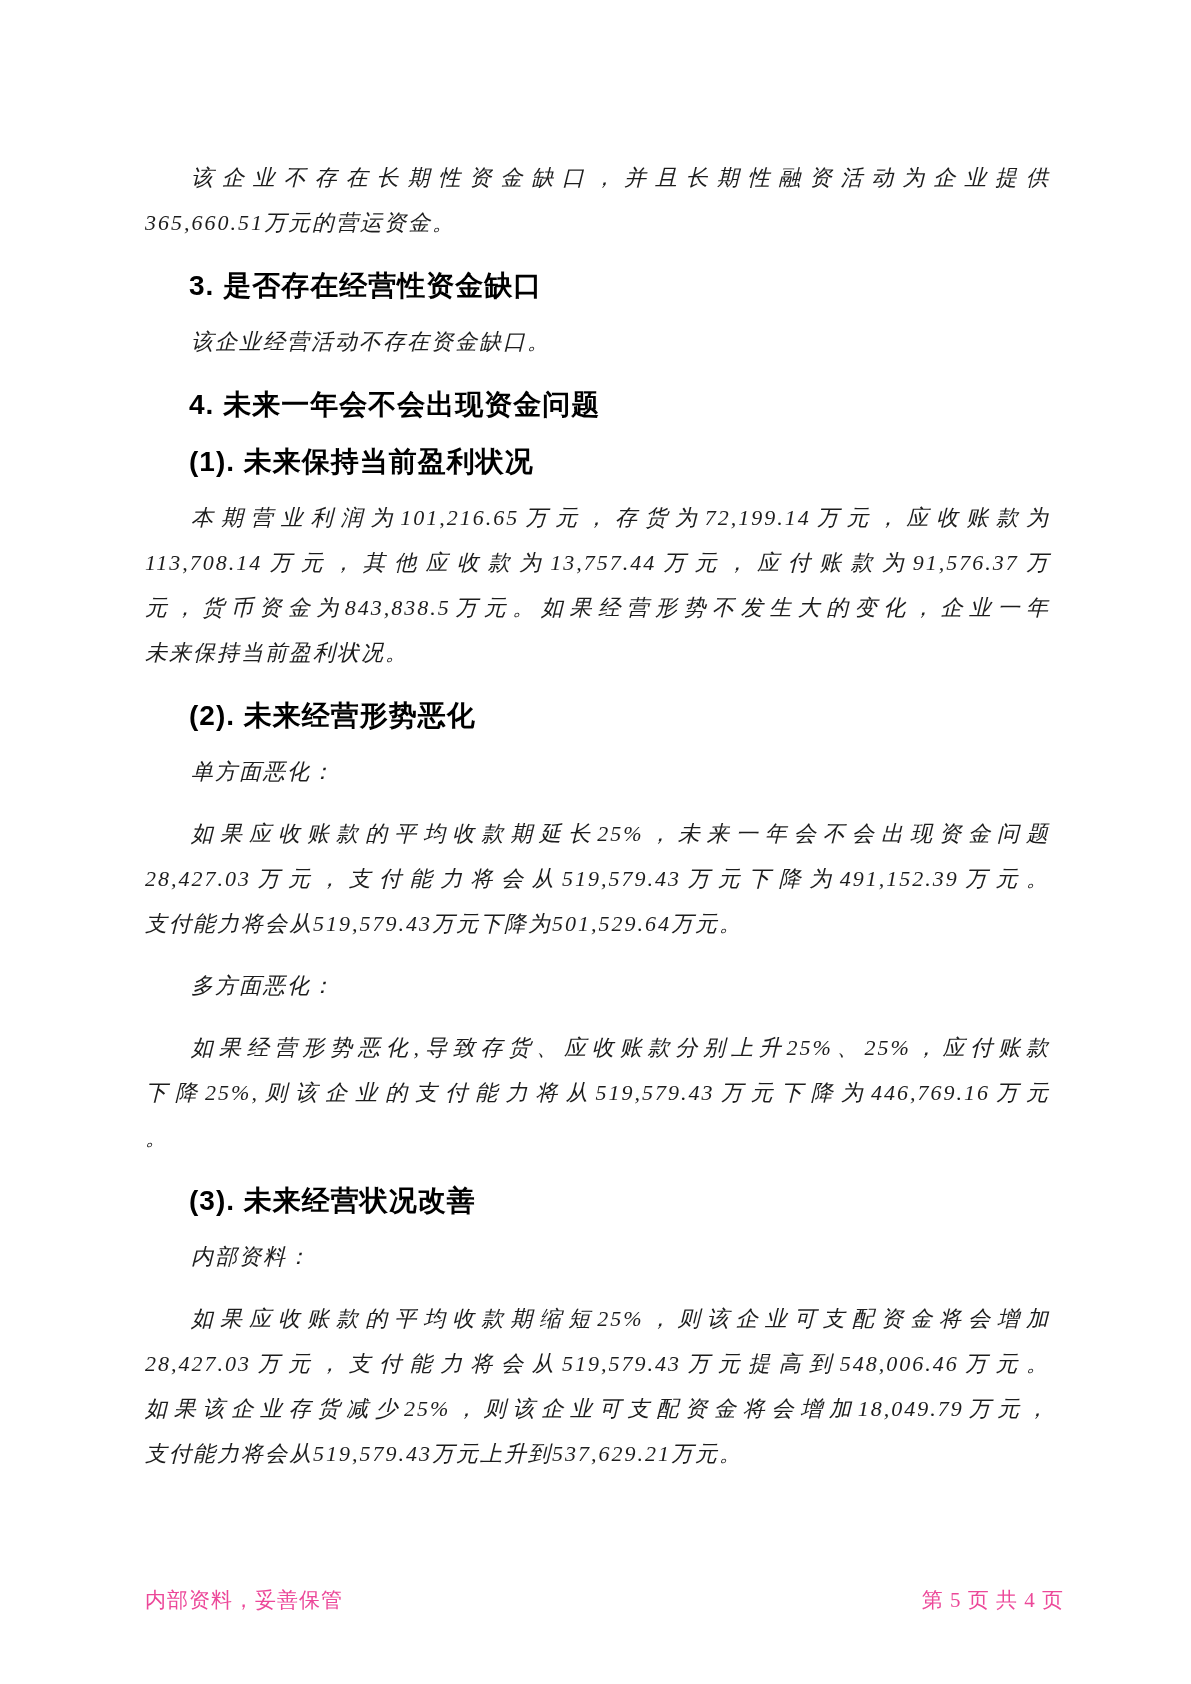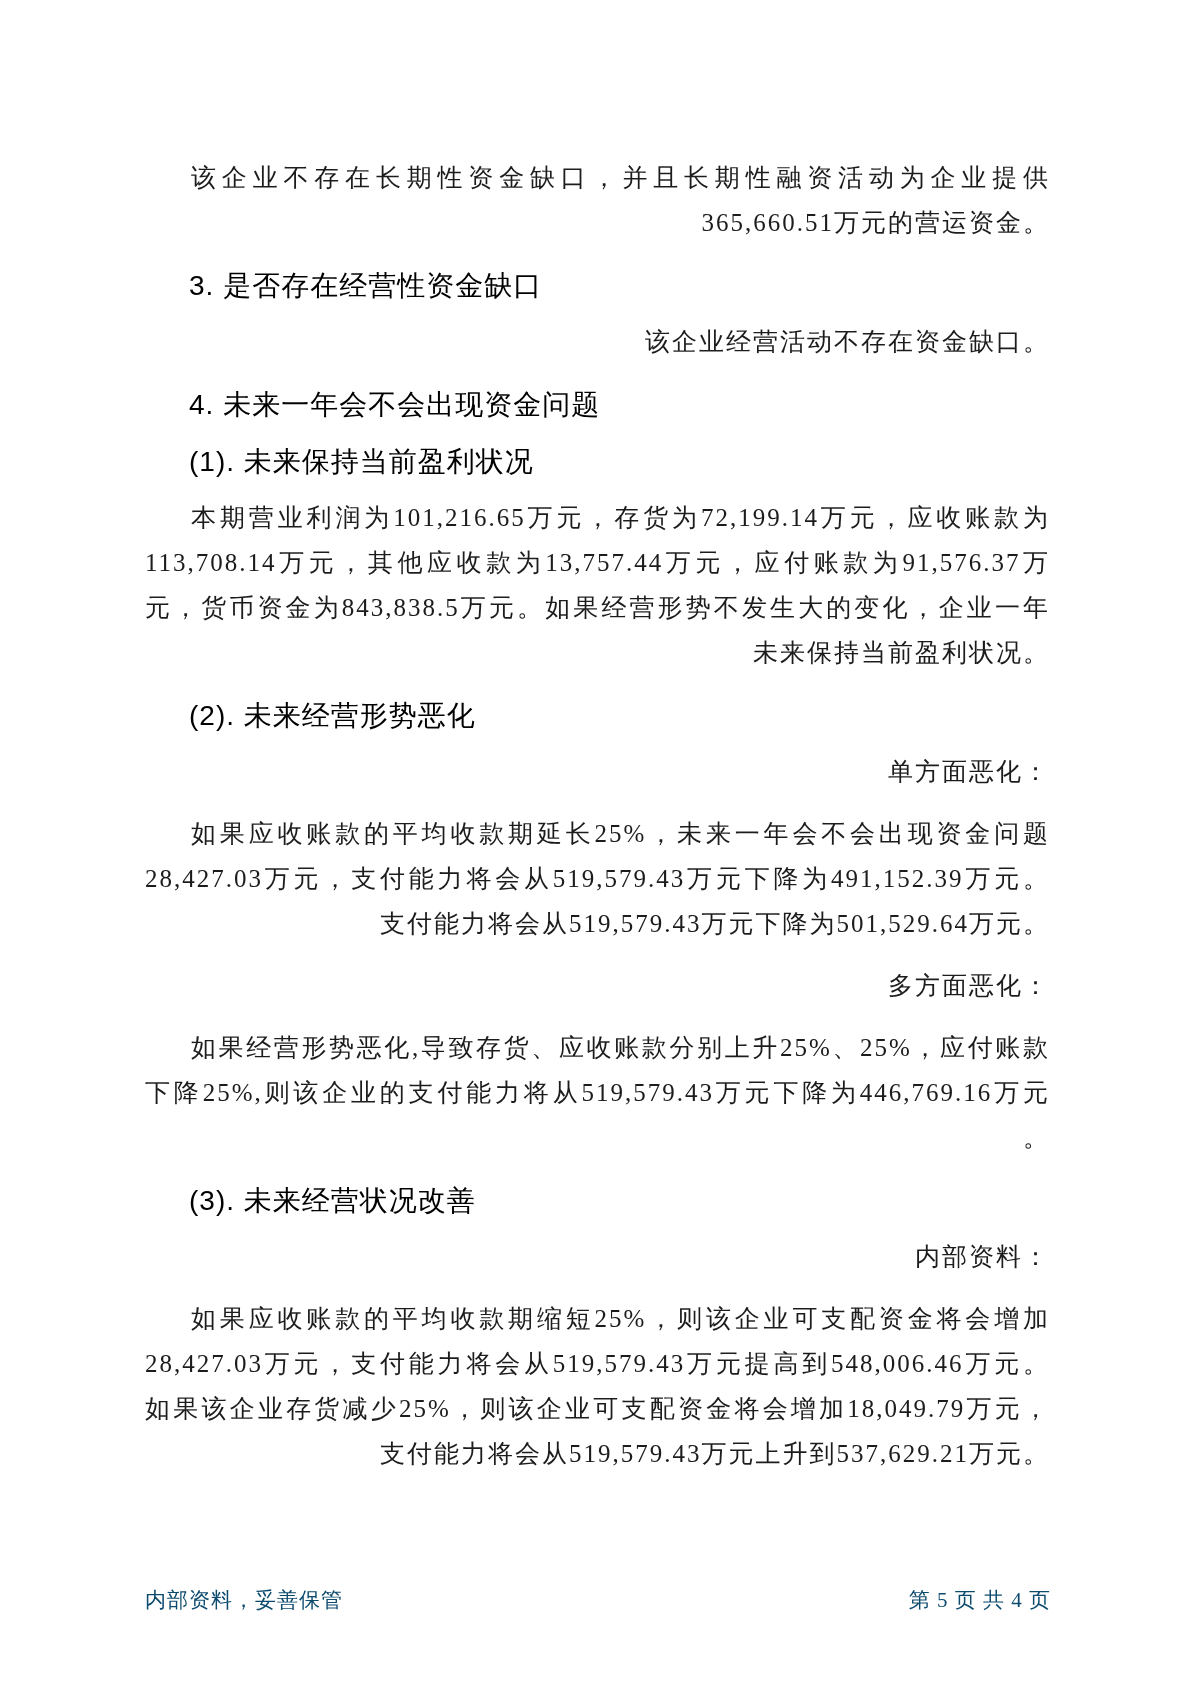--- a/index.html
+++ b/index.html
@@ -12,54 +12,55 @@
     font-family:"Liberation Serif","DejaVu Serif",serif;
     overflow:hidden;
   }
   .content {
     position:absolute;
     left:145px; top:155px;
     width:905px;
   }
   .para {
     margin:0 0 17px 0;
-    font-size:25px;
+    font-size:22px;
     line-height:45px;
+    font-style:italic;
   }
   .line {
     display:block;
     letter-spacing:2px;
-    text-align:right;
+    text-align:left;
     white-space:nowrap;
   }
   .line.justify {
     white-space:normal;
     text-align:justify;
     text-align-last:justify;
   }
   .line.indent { text-indent:46px; }
   .heading {
     margin:0 0 9px 0;
     font-family:"Liberation Sans","DejaVu Sans",sans-serif;
-    font-weight:400;
+    font-weight:700;
     font-size:28px;
     line-height:48px;
     letter-spacing:1px;
     color:#000;
     text-indent:44px;
   }
   .footer {
     position:absolute;
-    left:145px; right:140px; top:1586px;
+    left:145px; right:127px; top:1586px;
     display:flex;
     justify-content:space-between;
     align-items:flex-end;
     font-size:21px;
     letter-spacing:1px;
-    color:#0c4a6e;
+    color:#ec4899;
   }
 </style>
 </head>
 <body>
 
 <div class="page">
   <div class="content">
 
     <p class="para">
       <span class="line justify indent">该企业不存在长期性资金缺口，并且长期性融资活动为企业提供</span>

